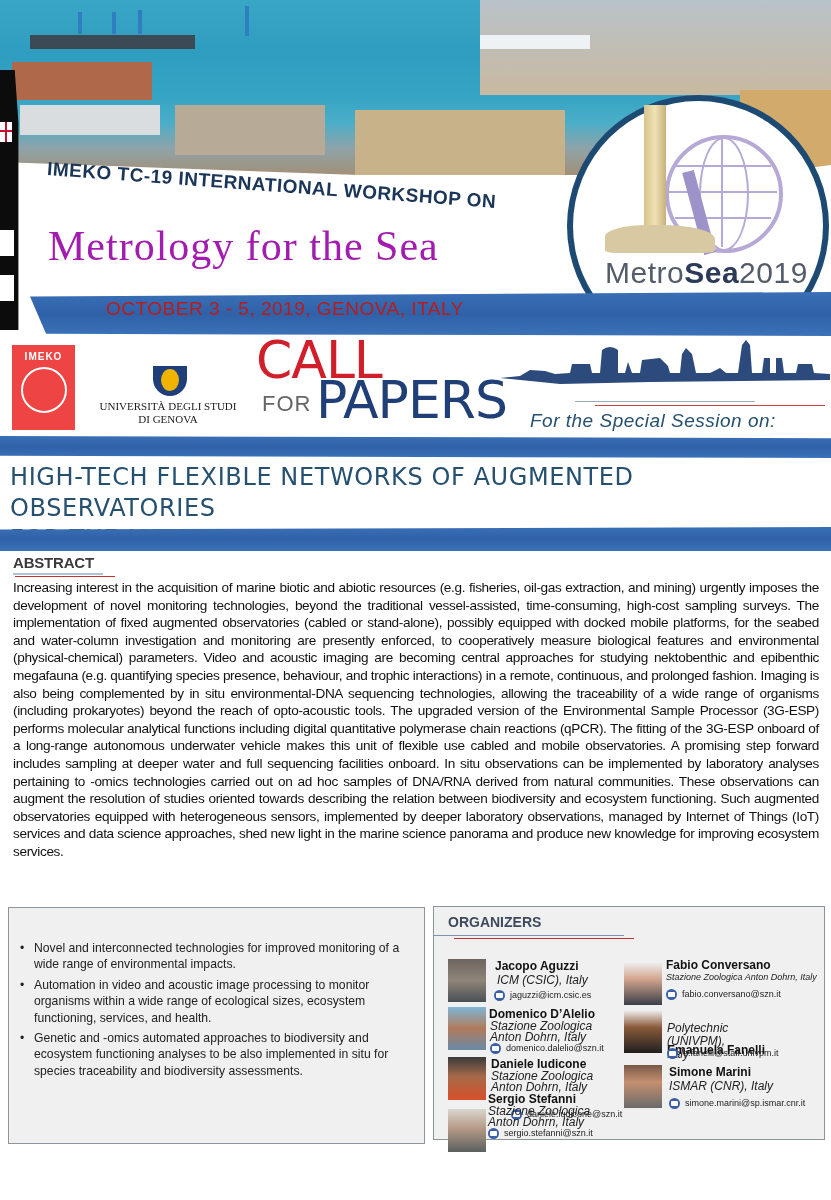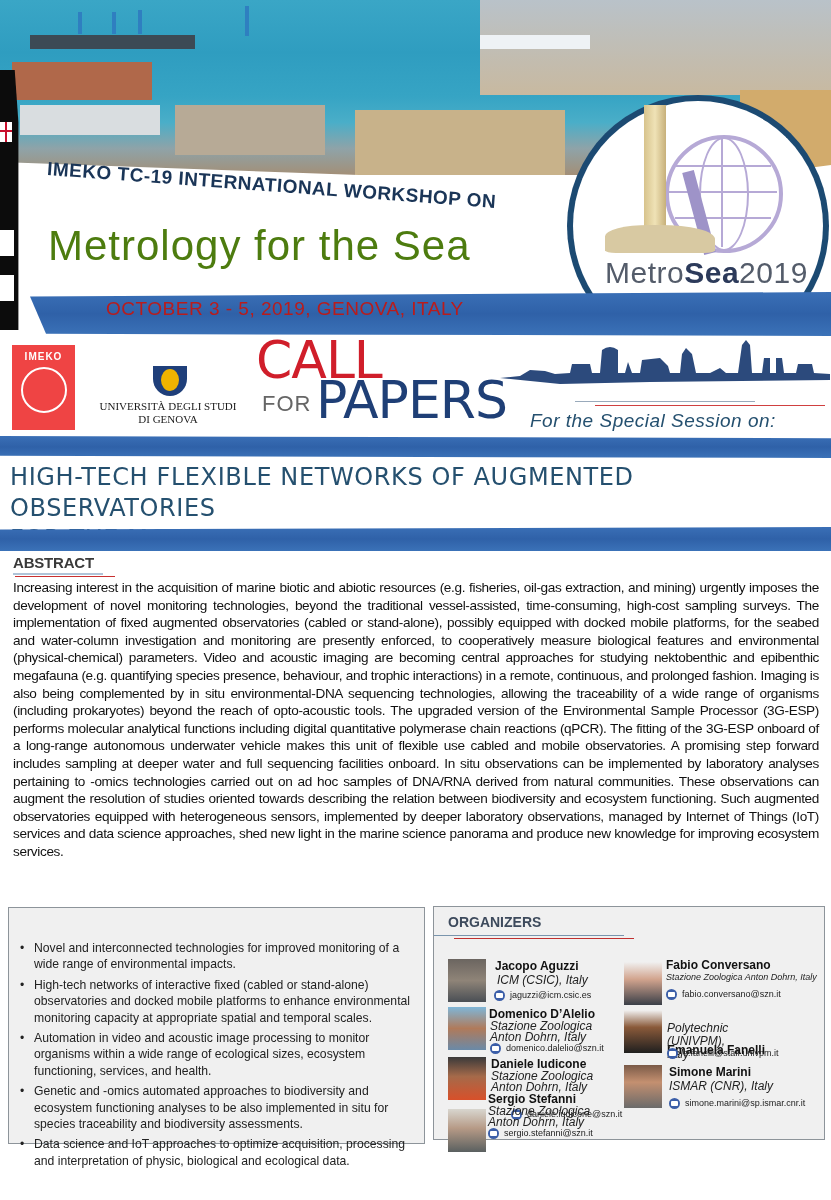--- a/index.html
+++ b/index.html
@@ -12,21 +12,21 @@
   .port{position:absolute;background:#5b6f7a;}
   .crane{position:absolute;background:#2f7fc0;width:4px;}
   
   #wedge{left:0;top:150px;width:831px;height:150px;background:#fff;clip-path:polygon(0 8%,60% 20%,72% 30%,100% 10%,100% 100%,0 100%);}
   #lighthouse{left:0;top:70px;width:46px;height:260px;background:#0c0c0c;clip-path:polygon(0 0,32% 0,40% 20%,40% 100%,0 100%);}
   .lh-win{position:absolute;left:0;width:14px;height:26px;background:#fff;}
   #flag{left:0;top:122px;width:12px;height:20px;background:#fff;}
   #flag::before{content:"";position:absolute;left:5px;top:0;width:2px;height:20px;background:#c8102e;}
   #flag::after{content:"";position:absolute;left:0;top:8px;width:12px;height:2px;background:#c8102e;}
   #ws-line{left:48px;top:158px;font-size:19px;font-weight:bold;color:#1a3557;letter-spacing:0.5px;transform:rotate(4.2deg);transform-origin:left top;white-space:nowrap;}
-  #main-title{left:48px;top:222px;font-size:42px;color:#4d7c0f;white-space:nowrap;letter-spacing:1px;font-family:Liberation Sans, sans-serif;}
+  #main-title{left:48px;top:222px;font-size:42px;color:#a21caf;white-space:nowrap;letter-spacing:1px;font-family:Liberation Serif, serif;}
   
   .band{position:absolute;background:linear-gradient(180deg,#3a6fb6,#2f61a8 50%,#3b72b8);}
   #band1{left:30px;top:292px;width:801px;height:44px;clip-path:polygon(0 10%,100% 0,100% 100%,2% 95%);}
   #dates{left:106px;top:298px;font-size:19px;color:#b91c1c;white-space:nowrap;letter-spacing:0.5px;}
   
   #logo-circle{left:567px;top:95px;width:250px;height:250px;border-radius:50%;background:#fff;border:6px solid #1c4a72;border-bottom-color:transparent;border-left-color:#1c4a72;}
   #globe{left:665px;top:135px;width:110px;height:110px;border-radius:50%;border:4px solid #b6a9d6;}
   .gl{position:absolute;border:2px solid #b6a9d6;}
   #tower{left:644px;top:105px;width:22px;height:145px;background:linear-gradient(90deg,#d7c38c,#efe2b6,#c7b07a);}
   #rock{left:605px;top:225px;width:110px;height:28px;background:#d8c9a2;border-radius:40% 50% 10% 10%;}
@@ -148,24 +148,22 @@
 <div id="band3" class="band"></div>
 
 <div id="abs-h" class="abs">ABSTRACT</div>
 <div id="abs-l1" class="abs"></div>
 <div id="abs-l2" class="abs"></div>
 <div id="abstract" class="abs">Increasing interest in the acquisition of marine biotic and abiotic resources (e.g. fisheries, oil-gas extraction, and mining) urgently imposes the development of novel monitoring technologies, beyond the traditional vessel-assisted, time-consuming, high-cost sampling surveys. The implementation of fixed augmented observatories (cabled or stand-alone), possibly equipped with docked mobile platforms, for the seabed and water-column investigation and monitoring are presently enforced, to cooperatively measure biological features and environmental (physical-chemical) parameters. Video and acoustic imaging are becoming central approaches for studying nektobenthic and epibenthic megafauna (e.g. quantifying species presence, behaviour, and trophic interactions) in a remote, continuous, and prolonged fashion. Imaging is also being complemented by in situ environmental-DNA sequencing technologies, allowing the traceability of a wide range of organisms (including prokaryotes) beyond the reach of opto-acoustic tools. The upgraded version of the Environmental Sample Processor (3G-ESP) performs molecular analytical functions including digital quantitative polymerase chain reactions (qPCR). The fitting of the 3G-ESP onboard of a long-range autonomous underwater vehicle makes this unit of flexible use cabled and mobile observatories. A promising step forward includes sampling at deeper water and full sequencing facilities onboard. In situ observations can be implemented by laboratory analyses pertaining to -omics technologies carried out on ad hoc samples of DNA/RNA derived from natural communities. These observations can augment the resolution of studies oriented towards describing the relation between biodiversity and ecosystem functioning. Such augmented observatories equipped with heterogeneous sensors, implemented by deeper laboratory observations, managed by Internet of Things (IoT) services and data science approaches, shed new light in the marine science panorama and produce new knowledge for improving ecosystem services.</div>
 
 <div id="topics-panel" class="panel">
   <ul id="topics-list">
     <li>Novel and interconnected technologies for improved monitoring of a wide range of environmental impacts.</li>
-    <li>High-tech networks of interactive fixed (cabled or stand-alone) observatories and docked mobile platforms to enhance environmental monitoring capacity at appropriate spatial and temporal scales.</li>
     <li>Automation in video and acoustic image processing to monitor organisms within a wide range of ecological sizes, ecosystem functioning, services, and health.</li>
     <li>Genetic and -omics automated approaches to biodiversity and ecosystem functioning analyses to be also implemented in situ for species traceability and biodiversity assessments.</li>
-    <li>Data science and IoT approaches to optimize acquisition, processing and interpretation of physic, biological and ecological data.</li>
   </ul>
 </div>
 
 <div id="org-panel" class="panel">
   <div id="org-title">ORGANIZERS</div>
   <div id="org-l1"></div>
   <div id="org-l2"></div>
 
   <div class="person" style="left:14px;top:52px;width:170px;height:48px;">
     <div class="photo" style="background:linear-gradient(180deg,#6b6560,#8f8478 50%,#4a4f55);"></div>

